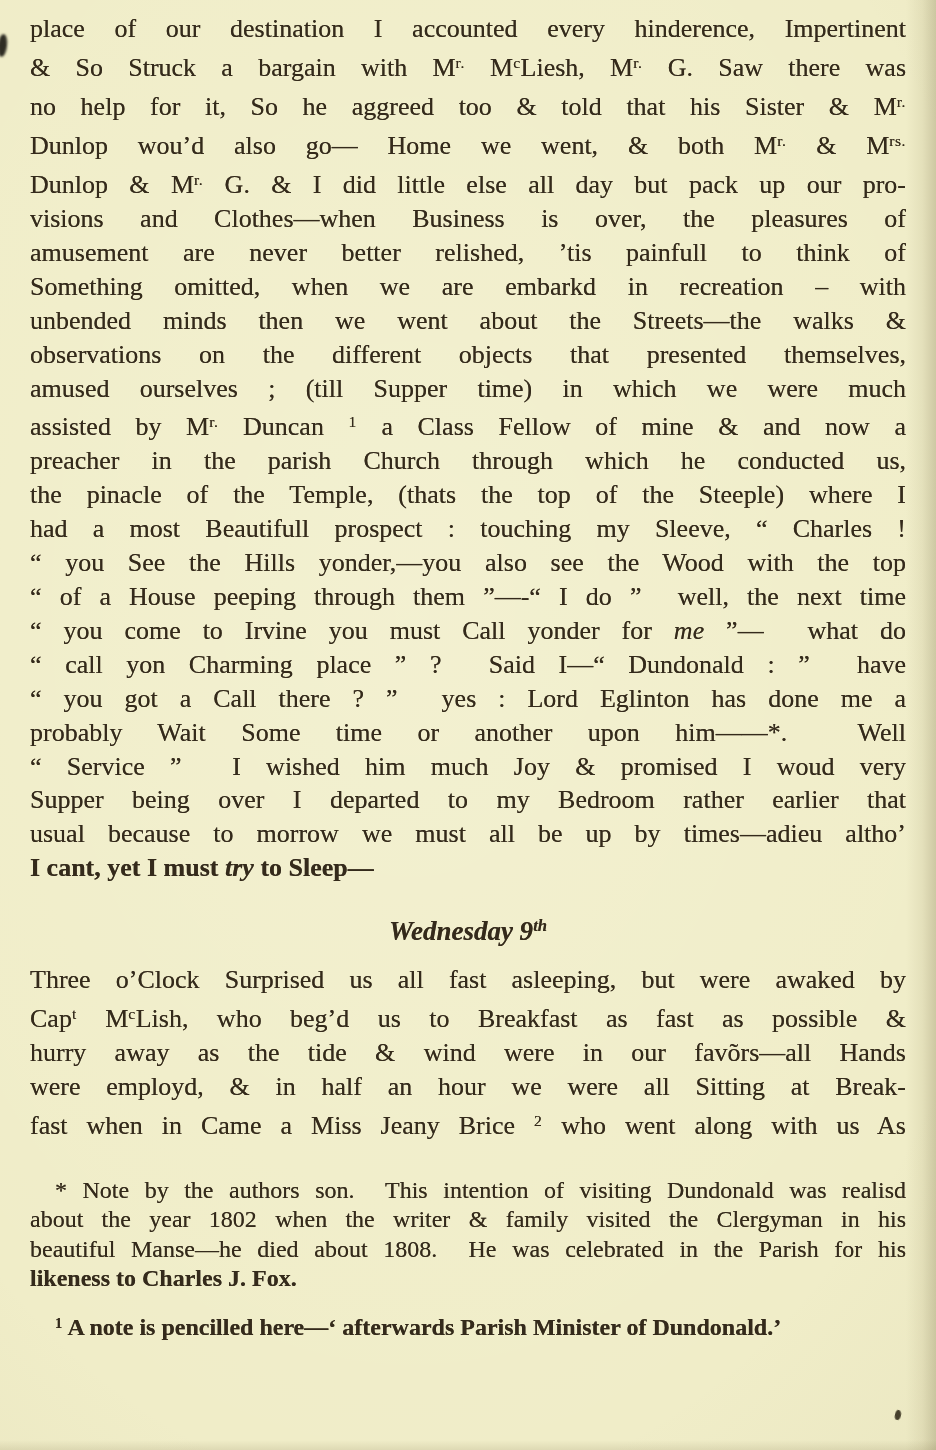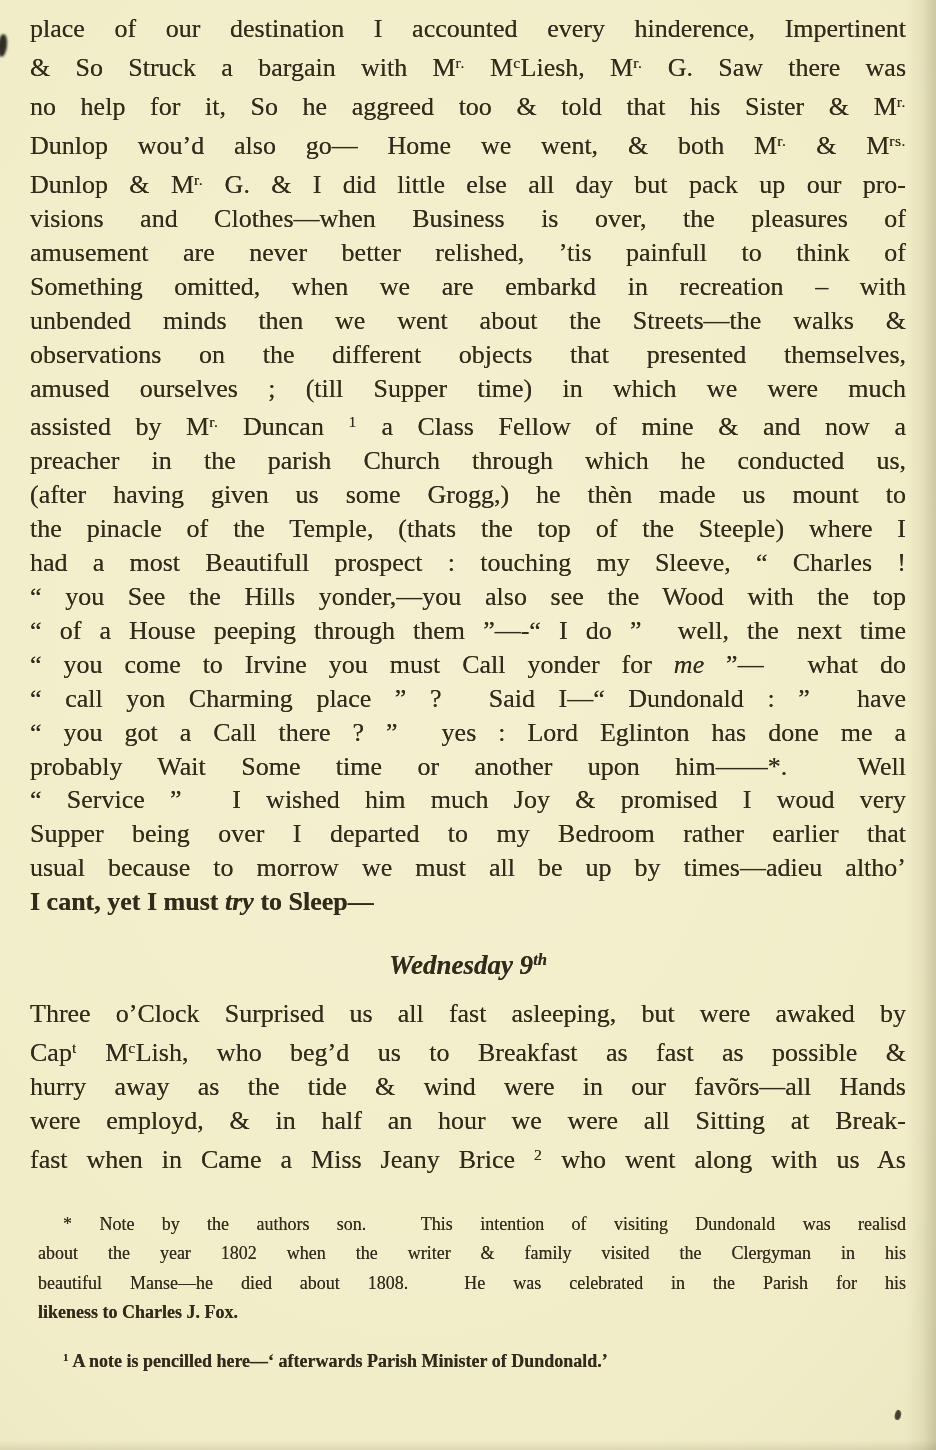--- a/index.html
+++ b/index.html
@@ -71,21 +71,21 @@
   .s-isup { font-style: italic; font-size: 62%; vertical-align: 0.55em; text-align: right; }
 
   .heading { margin: 21px 0 0 0; font-weight: normal; }
   .heading .line {
     font-size: 27px; line-height: 40px;
     text-align: center; text-align-last: center;
   }
 
   [data-name="diary-paragraph-2"] { margin-top: 12px; }
 
-  .footnote .line { font-size: 18px; line-height: 29.3px; margin-left: 8px; }
+  .footnote .line { font-size: 24px; line-height: 29.3px; }
   [data-name="footnote-star"] { margin-top: 33px; }
   [data-name="footnote-1"]    { margin-top: 16px; }
 </style>
 </head>
 <body>
 
 <div class="page" data-name="scanned-page">
   <div class="vignette" data-name="paper-vignette"></div>
   <div class="edge-right" data-name="page-edge-shadow-right"></div>
   <div class="edge-bottom" data-name="page-edge-shadow-bottom"></div>
@@ -100,21 +100,20 @@
         <div class="line" data-name="text-line"><span data-name="text-segment">Dunlop wou’d also go— Home we went, &amp; both M</span><span class="s-sup" data-name="text-segment">r.</span><span data-name="text-segment"> &amp; M</span><span class="s-sup" data-name="text-segment">rs.</span></div>
         <div class="line" data-name="text-line"><span data-name="text-segment">Dunlop &amp; M</span><span class="s-sup" data-name="text-segment">r.</span><span data-name="text-segment"> G. &amp; I did little else all day but pack up our pro-</span></div>
         <div class="line" data-name="text-line"><span data-name="text-segment">visions and Clothes—when Business is over, the pleasures of</span></div>
         <div class="line" data-name="text-line"><span data-name="text-segment">amusement are never better relished, ’tis painfull to think of</span></div>
         <div class="line" data-name="text-line"><span data-name="text-segment">Something omitted, when we are embarkd in recreation – with</span></div>
         <div class="line" data-name="text-line"><span data-name="text-segment">unbended minds then we went about the Streets—the walks &amp;</span></div>
         <div class="line" data-name="text-line"><span data-name="text-segment">observations on the different objects that presented themselves,</span></div>
         <div class="line" data-name="text-line"><span data-name="text-segment">amused ourselves ; (till Supper time) in which we were much</span></div>
         <div class="line" data-name="text-line"><span data-name="text-segment">assisted by M</span><span class="s-sup" data-name="text-segment">r.</span><span data-name="text-segment"> Duncan </span><span class="s-sup" data-name="text-segment">1</span><span data-name="text-segment"> a Class Fellow of mine &amp; and now a</span></div>
         <div class="line" data-name="text-line"><span data-name="text-segment">preacher in the parish Church through which he conducted us,</span></div>
-        <div class="line" data-name="text-line"><span data-name="text-segment">(after having given us some Grogg,) he thèn made us mount to</span></div>
         <div class="line" data-name="text-line"><span data-name="text-segment">the pinacle of the Temple, (thats the top of the Steeple) where I</span></div>
         <div class="line" data-name="text-line"><span data-name="text-segment">had a most Beautifull prospect : touching my Sleeve, “ Charles !</span></div>
         <div class="line" data-name="text-line"><span data-name="text-segment">“ you See the Hills yonder,—you also see the Wood with the top</span></div>
         <div class="line" data-name="text-line"><span data-name="text-segment">“ of a House peeping through them ”—-“ I do ”&nbsp; well, the next time</span></div>
         <div class="line" data-name="text-line"><span data-name="text-segment">“ you come to Irvine you must Call yonder for </span><span class="s-i" data-name="text-segment">me</span><span data-name="text-segment"> ”—&nbsp; what do</span></div>
         <div class="line" data-name="text-line"><span data-name="text-segment">“ call yon Charming place ” ?&nbsp; Said I—“ Dundonald : ”&nbsp; have</span></div>
         <div class="line" data-name="text-line"><span data-name="text-segment">“ you got a Call there ? ”&nbsp; yes : Lord Eglinton has done me a</span></div>
         <div class="line" data-name="text-line"><span data-name="text-segment">probably Wait Some time or another upon him——*.&nbsp; Well</span></div>
         <div class="line" data-name="text-line"><span data-name="text-segment">“ Service ”&nbsp; I wished him much Joy &amp; promised I woud very</span></div>
         <div class="line" data-name="text-line"><span data-name="text-segment">Supper being over I departed to my Bedroom rather earlier that</span></div>

